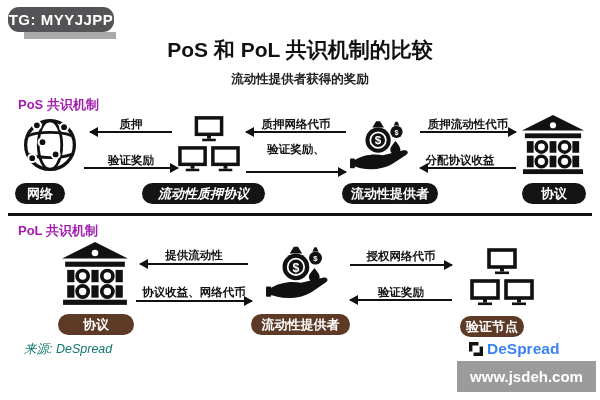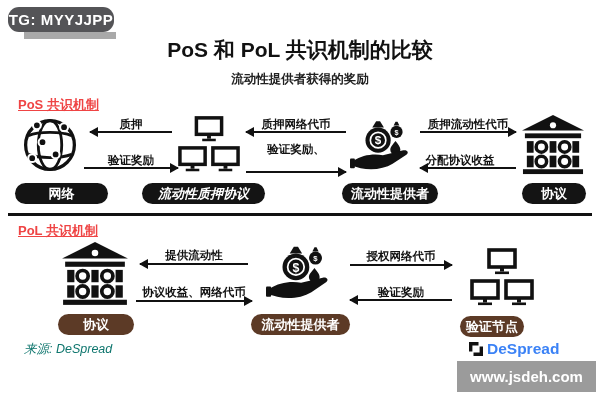--- a/index.html
+++ b/index.html
@@ -10,21 +10,21 @@
   
   .tg-badge { left:8px; top:7px; width:106px; height:25px; background:#545457;
               color:#fff; font-weight:bold; font-size:15px; text-align:center; line-height:25px; letter-spacing:.5px;border-radius:11px; }
   .tg-shadow { left:24px; top:32px; width:92px; height:7px; background:#a9a9a9; }
   .url-badge { left:457px; top:361px; width:139px; height:31px; background:#9b9b9b;
                color:#fff; font-weight:bold; font-size:15px; text-align:center; line-height:31px; }
 
   
   .title { left:0; top:36px; width:600px; text-align:center; font-size:21px; font-weight:bold; color:#111; }
   .subtitle { left:0; top:71px; width:600px; text-align:center; font-size:12.5px; font-weight:600; color:#222; }
-  .sec-label { font-size:13px; font-weight:bold; color:#ef4444;text-decoration:underline; }
+  .sec-label { font-size:13px; font-weight:bold; color:#a21caf; }
 
   .divider { left:8px; top:213px; width:584px; height:3px; background:#111; }
 
   
   .pill { height:21px; border-radius:11px; color:#fff; font-weight:bold; font-size:13px;
           text-align:center; line-height:21px; white-space:nowrap; }
   .pill.pos { background:#141414; }
   .pill.pol { background:#5c3a26; }
 
   
@@ -120,21 +120,21 @@
     </svg>
   <svg class="abs" style="left:350px; top:112px;" width="62" height="64" viewBox="0 0 64 60">
     <use href="#handmoney"></use>
     <text x="29" y="30.5" font-size="12" font-weight="bold" fill="#fff" text-anchor="middle">$</text>
     <text x="48" y="20.5" font-size="7.5" font-weight="bold" fill="#fff" text-anchor="middle">$</text>
   </svg>
   <svg class="abs" style="left:520px; top:114px;" width="66" height="62" viewBox="0 0 68 64">
       <use href="#bank"></use>
     </svg>
 
-  <div class="abs pill pos" style="left:15px; top:183px; width:93px;">网络</div>
+  <div class="abs pill pos" style="left:15px; top:183px; width:50px;">网络</div>
   <div class="abs pill pos" style="left:142px; top:183px; width:123px;font-style:italic;">流动性质押协议</div>
   <div class="abs pill pos" style="left:342px; top:183px; width:96px;">流动性提供者</div>
   <div class="abs pill pos" style="left:522px; top:183px; width:64px;">协议</div>
 
   <div class="abs flabel" style="left:90px; top:118px; width:82px;">质押</div>
   <div class="abs arr left" style="left:90px; top:131px; width:82px;"></div>
   <div class="abs flabel" style="left:84px; top:154px; width:94px;">验证奖励</div>
   <div class="abs arr right" style="left:84px; top:167px; width:94px;"></div>
 
   <div class="abs flabel" style="left:246px; top:118px; width:100px;">质押网络代币</div>

